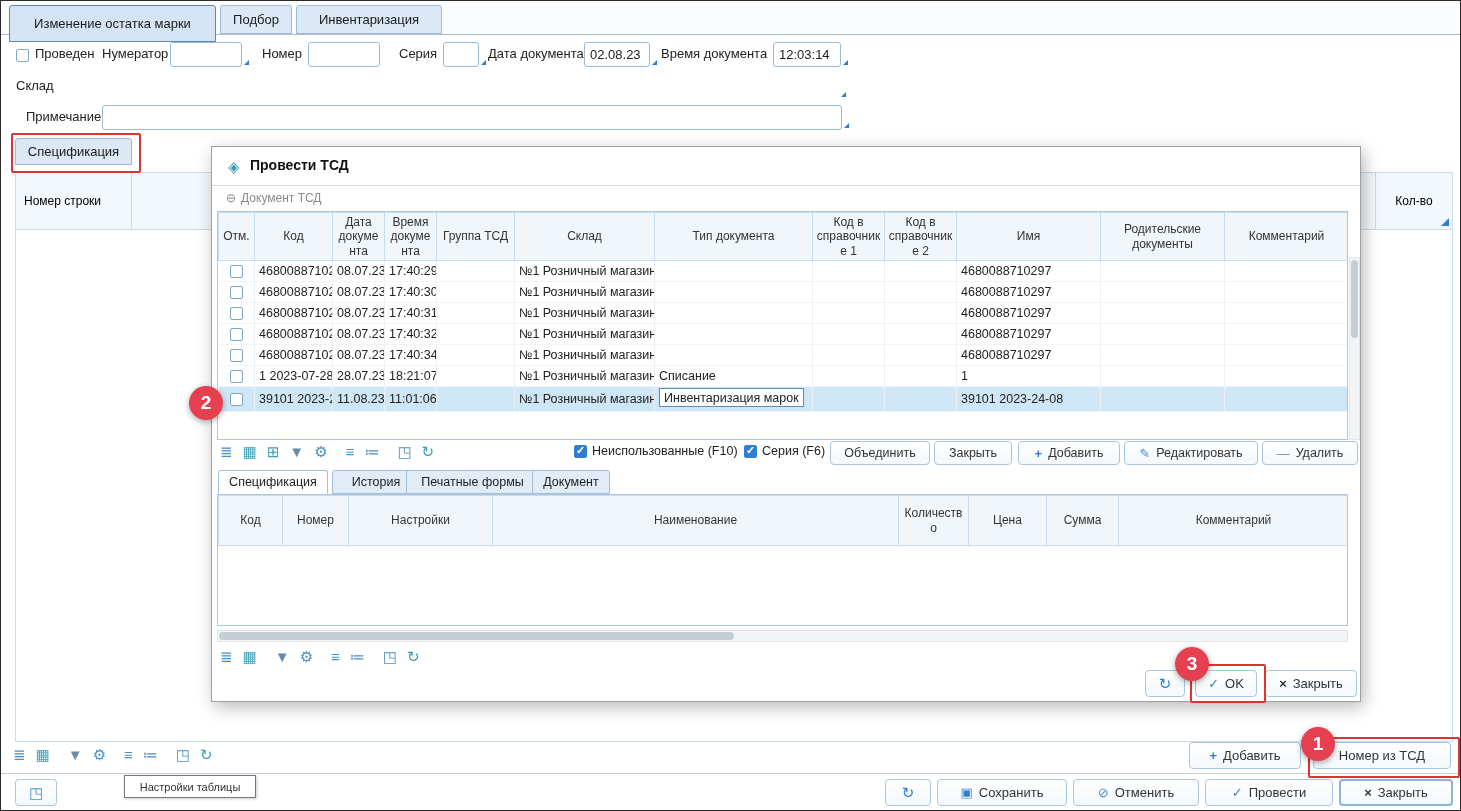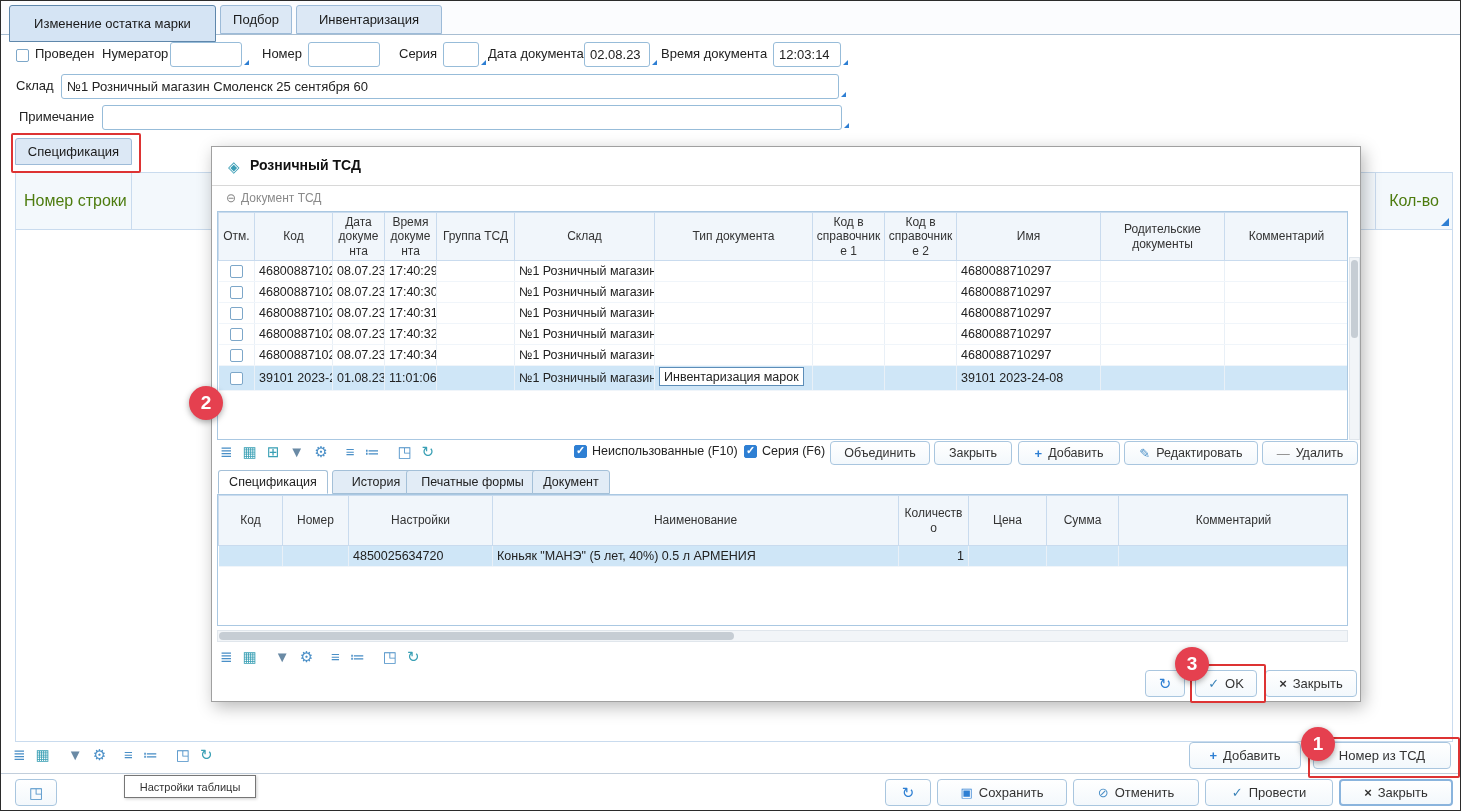--- a/index.html
+++ b/index.html
@@ -30,21 +30,21 @@
   .btn.sm{font-size:12.5px}
   .btn.default{border:2px solid #8ab4dd}
   .bic{font-size:13px;line-height:1}
   
   .icrow{position:absolute;display:flex;align-items:center;gap:10px}
   .ic{font-size:15px;line-height:1;cursor:pointer}
   .ic.b{color:#4a8fc7}.ic.t{color:#3aa0b5}.ic.g{color:#6a8aa5}
   .gap{margin-left:8px}
   
   .ghead{position:absolute;left:14px;top:171px;width:1438px;height:58px;background:#f3f8fc;border:1px solid #c9dbee;box-sizing:border-box}
-  .gcell{position:absolute;top:0;bottom:0;display:flex;align-items:center;font-size:16px;color:#4d7c0f;box-sizing:border-box}
+  .gcell{position:absolute;top:0;bottom:0;display:flex;align-items:center;font-size:12px;color:#000000;box-sizing:border-box}
   .gbody{position:absolute;left:14px;top:229px;width:1438px;height:512px;background:#fff;border:1px solid #c9dbee;border-top:none;box-sizing:border-box}
   .ctr{position:absolute;right:3px;bottom:3px;width:0;height:0;border-right:8px solid #2e7fd3;border-top:8px solid transparent}
   
   .dialog{position:absolute;left:210px;top:145px;width:1150px;height:556px;background:#fff;border:1px solid #a0a0a0;
           box-shadow:3px 5px 16px rgba(0,0,0,.28);z-index:10;box-sizing:border-box}
   .dtitle{position:absolute;left:38px;top:10px;font-size:14px;font-weight:bold;color:#111}
   .dsep{position:absolute;left:0;top:38px;width:100%;height:1px;background:#d8d8d8}
   .group{position:absolute;left:14px;top:44px;font-size:12px;color:#8a8a8a;display:flex;gap:5px;align-items:center}
   .tblwrap{position:absolute;background:#fff;border:1px solid #aac8e2;box-sizing:border-box;overflow:hidden}
   table.grid{border-collapse:collapse;table-layout:fixed;width:1130px;background:#fff;font-size:12.5px}
@@ -98,25 +98,24 @@
   <span class="cm" style="left:480px;top:59px"></span>
   <span class="lbl" style="left:487px;top:45px">Дата документа</span>
   <input class="inp" style="left: 583px; top: 41px; width: 66px; height: 25px;" value="02.08.23">
   <span class="cm" style="left:651px;top:59px"></span>
   <span class="lbl" style="left:660px;top:45px">Время документа</span>
   <input class="inp" style="left: 772px; top: 41px; width: 68px; height: 25px;" value="12:03:14">
   <span class="cm" style="left:842px;top:59px"></span>
 
   
   <span class="lbl" style="left:15px;top:77px">Склад</span>
-  <input class="inp" style="left: 60px; top: 73px; width: 778px; height: 25px;" value="№1 Розничный магазин Смоленск 25 сентября 60">
   <span class="cm" style="left:840px;top:91px"></span>
 
   
-  <span class="lbl" style="left:18px;top:108px">Примечание</span>
+  <span class="lbl" style="left:25px;top:108px">Примечание</span>
   <input class="inp" style="left: 101px; top: 104px; width: 740px; height: 25px;" value="">
   <span class="cm" style="left:843px;top:122px"></span>
 
   
   <div class="chip" style="left:14px;top:137px;width:117px;height:27px">
       <span>Спецификация</span>
     </div>
 
   
   <div class="ghead">
@@ -171,21 +170,21 @@
     <span>Провести</span>
   </div>
   <div class="btn default" style="left:1338px;top:778px;width:114px;height:27px">
     <span class="bic" style="color:#333;font-weight:bold">×</span>
     <span>Закрыть</span>
   </div>
 
   
   <div class="dialog">
     <span class="abs" style="left:16px;top:11px;color:#3a9db5;font-size:15px">◈</span>
-    <div class="dtitle">Розничный ТСД</div>
+    <div class="dtitle">Провести ТСД</div>
     <div class="dsep"></div>
     <div class="group">
       <span>⊖</span>
       <span>Документ ТСД</span>
     </div>
 
     <div class="tblwrap" style="left:5px;top:64px;width:1131px;height:229px">
       <table class="grid">
         <colgroup>
           <col style="width:36px">
@@ -281,24 +280,38 @@
             <td>17:40:34</td>
             <td></td>
             <td>№1 Розничный магазин</td>
             <td></td>
             <td></td>
             <td></td>
             <td>4680088710297</td>
             <td></td>
             <td></td>
           </tr>
+          <tr>
+            <td class="ccb"><span class="cb"></span></td>
+            <td>1 2023-07-28</td>
+            <td>28.07.23</td>
+            <td>18:21:07</td>
+            <td></td>
+            <td>№1 Розничный магазин</td>
+            <td>Списание</td>
+            <td></td>
+            <td></td>
+            <td>1</td>
+            <td></td>
+            <td></td>
+          </tr>
           <tr class="sel">
             <td class="ccb"><span class="cb"></span></td>
             <td>39101 2023-24-08</td>
-            <td>01.08.23</td>
+            <td>11.08.23</td>
             <td>11:01:06</td>
             <td></td>
             <td>№1 Розничный магазин</td>
             <td><span class="editcell">Инвентаризация марок</span></td>
             <td></td>
             <td></td>
             <td>39101 2023-24-08</td>
             <td></td>
             <td></td>
           </tr>
@@ -378,30 +391,20 @@
             <th>Номер</th>
             <th>Настройки</th>
             <th>Наименование</th>
             <th>Количество</th>
             <th>Цена</th>
             <th>Сумма</th>
             <th>Комментарий</th>
           </tr>
         </thead>
         <tbody>
-          <tr class="sel">
-            <td></td>
-            <td></td>
-            <td>4850025634720</td>
-            <td>Коньяк "МАНЭ" (5 лет, 40%) 0.5 л АРМЕНИЯ</td>
-            <td class="num">1</td>
-            <td></td>
-            <td></td>
-            <td></td>
-          </tr>
         </tbody>
       </table>
     </div>
     <div class="hscroll" style="left:5px;top:483px;width:1131px;height:12px">
       <div class="hthumb" style="left:1px;width:515px"></div>
     </div>
 
     <div class="icrow" style="left:8px;top:502px">
       <span class="ic b">≣</span>
       <span class="ic t">▦</span>

